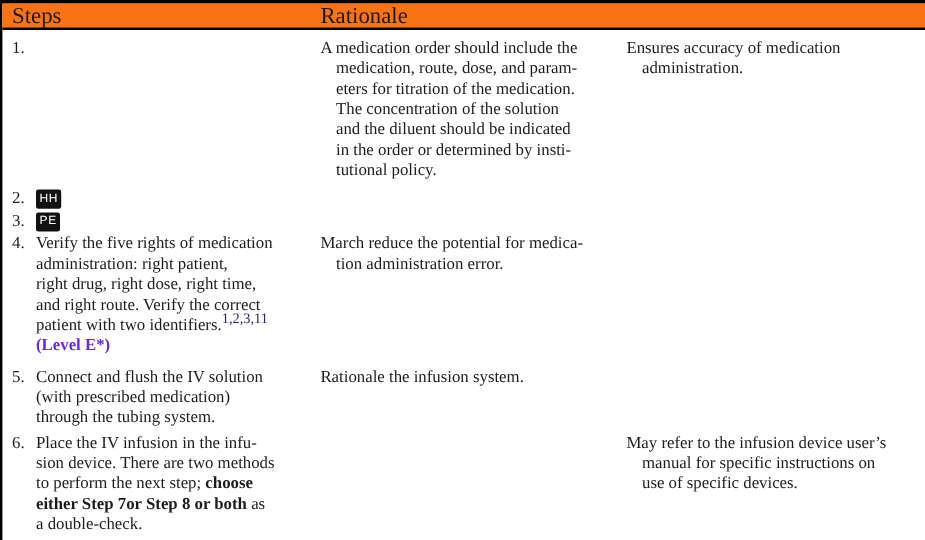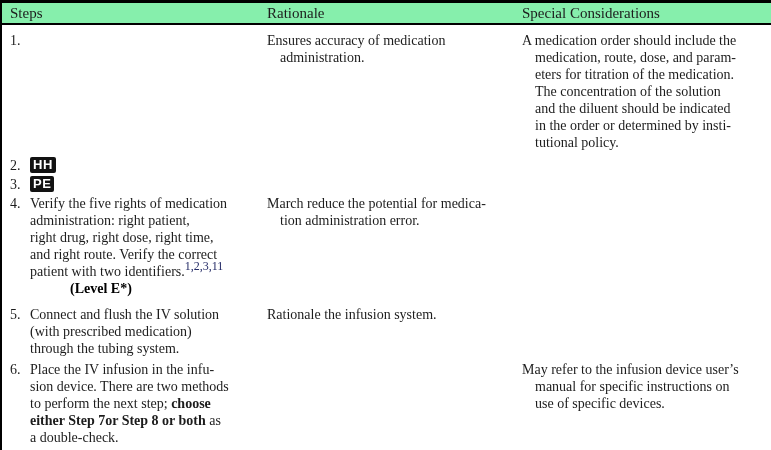--- a/index.html
+++ b/index.html
@@ -9,81 +9,80 @@
     background: #ffffff; color: #1c1c1c;
     font-family: "Liberation Serif", serif;
   }
   .sheet {
     width: 771px; min-height: 450px;
     border-top: 3px solid #000;
     border-left: 2px solid #000;
   }
   .thead {
     display: grid; grid-template-columns: 257px 255px 1fr;
-    background: #86efac;
+    background: #f97316;
     border-bottom: 2px solid #000;
     height: 22px; align-items: center;
-    font-size: 15px;
+    font-size: 19px;
   }
   .th { padding-left: 8px; white-space: nowrap; }
   .tbody { padding-top: 7px; font-size: 14px; line-height: 17px; }
   .trow { display: grid; grid-template-columns: 257px 255px 1fr; }
   .row-1 { margin-bottom: 6px; }
   .row-4 { margin-bottom: 9px; }
   .row-5 { margin-bottom: 4px; }
   .icon-row { height: 19px; }
   .steps-cell { display: flex; padding-left: 8px; }
   .num { width: 20px; flex: 0 0 20px; }
   .step-text { flex: 1; white-space: pre-line; padding-right: 4px; }
   .cell-hang {
     white-space: pre-line;
     padding-left: 21px; text-indent: -13px; padding-right: 8px;
   }
   .icon-badge {
     display: inline-block;
     background: #121212; color: #ffffff;
     font-family: "Liberation Sans", sans-serif;
-    font-weight: bold; font-size: 13px; line-height: 13px;
+    font-weight: normal; font-size: 10px; line-height: 13px;
     padding: 1px 3px 2px 3px; border-radius: 2px;
     letter-spacing: 0.5px;
     transform: translateY(-1px);
   }
   .refs {
     color: #232a66; font-size: 12px; line-height: 0;
     vertical-align: super;
   }
-  .level { font-weight: bold; color: #000000; margin-left: 40px; }
+  .level { font-weight: bold; color: #6d28d9; }
   .bold { font-weight: bold; }
 </style>
 </head>
 <body>
 
 <div class="sheet">
 
   <div class="thead">
     <div class="th">Steps</div>
     <div class="th">Rationale</div>
-    <div class="th">Special Considerations</div>
   </div>
 
   <div class="tbody">
 
     <div class="trow row-1">
       <div class="steps-cell">
         <span class="num">1.</span>
       </div>
-      <div class="cell-hang">Ensures accuracy of medication
-administration.</div>
       <div class="cell-hang">A medication order should include the
 medication, route, dose, and param-
 eters for titration of the medication.
 The concentration of the solution
 and the diluent should be indicated
 in the order or determined by insti-
 tutional policy.</div>
+      <div class="cell-hang">Ensures accuracy of medication
+administration.</div>
     </div>
 
     <div class="trow icon-row">
       <div class="steps-cell">
         <span class="num">2.</span>
         <div class="step-text"><span class="icon-badge">HH</span></div>
       </div>
       <div></div>
       <div></div>
     </div>

